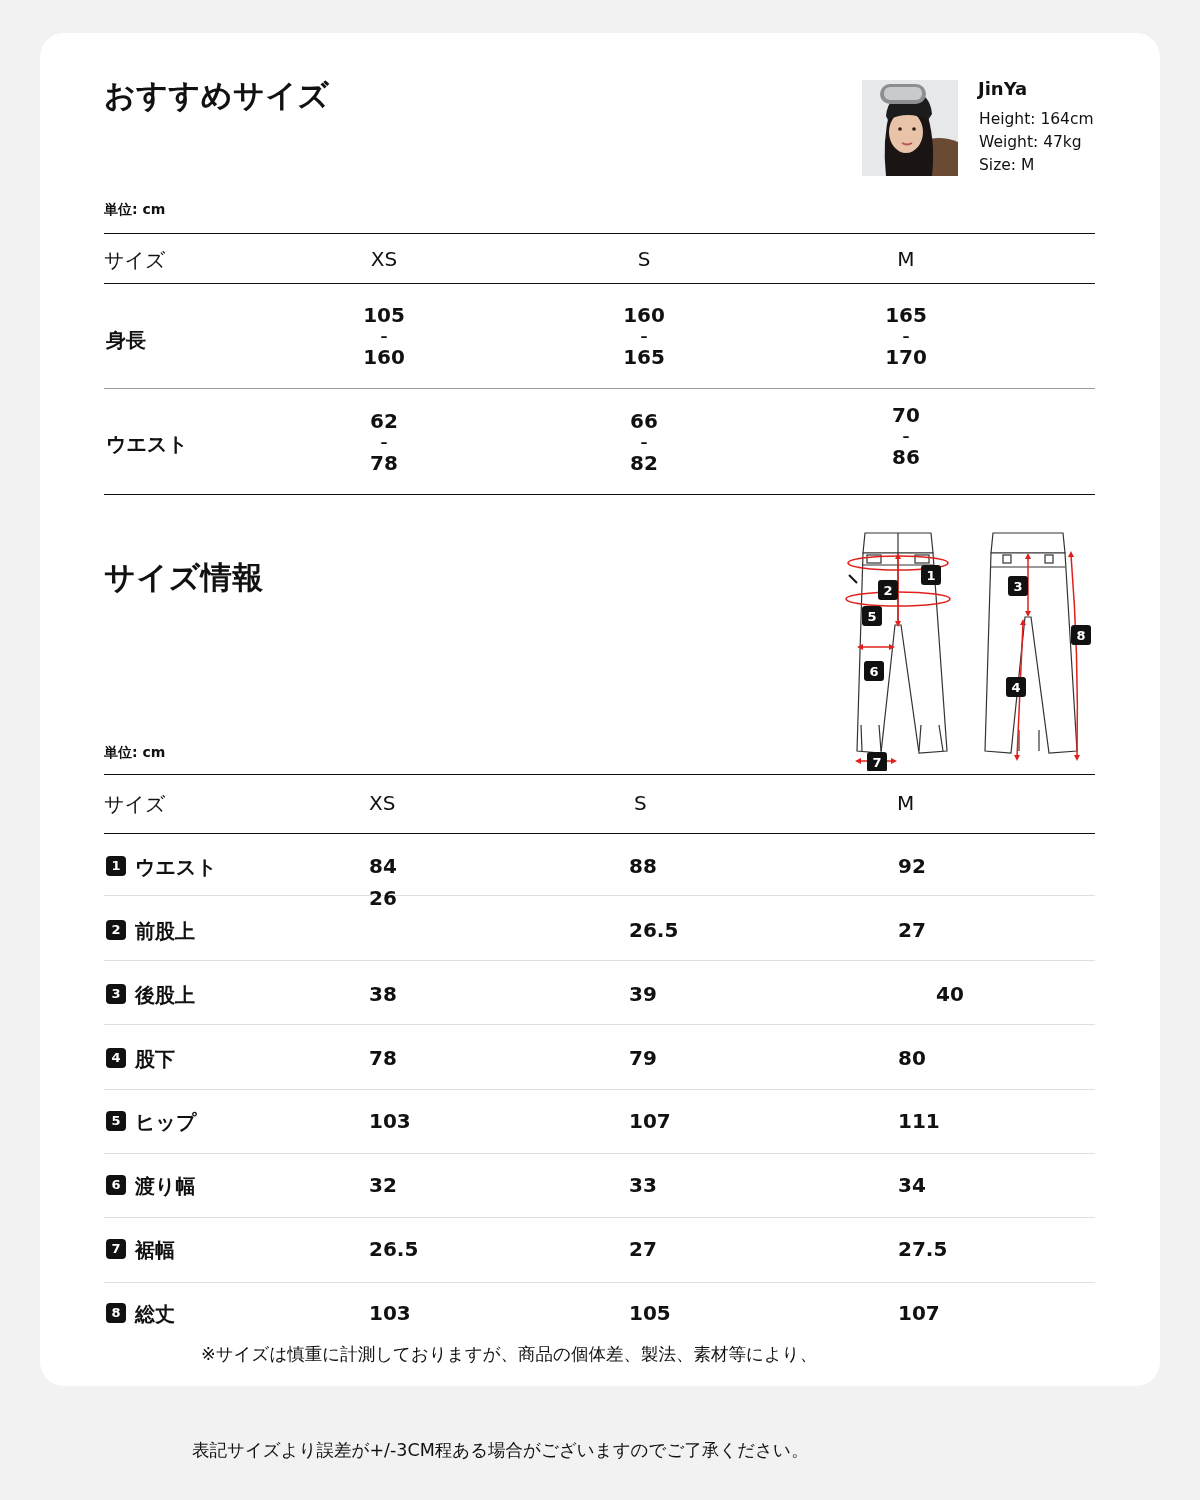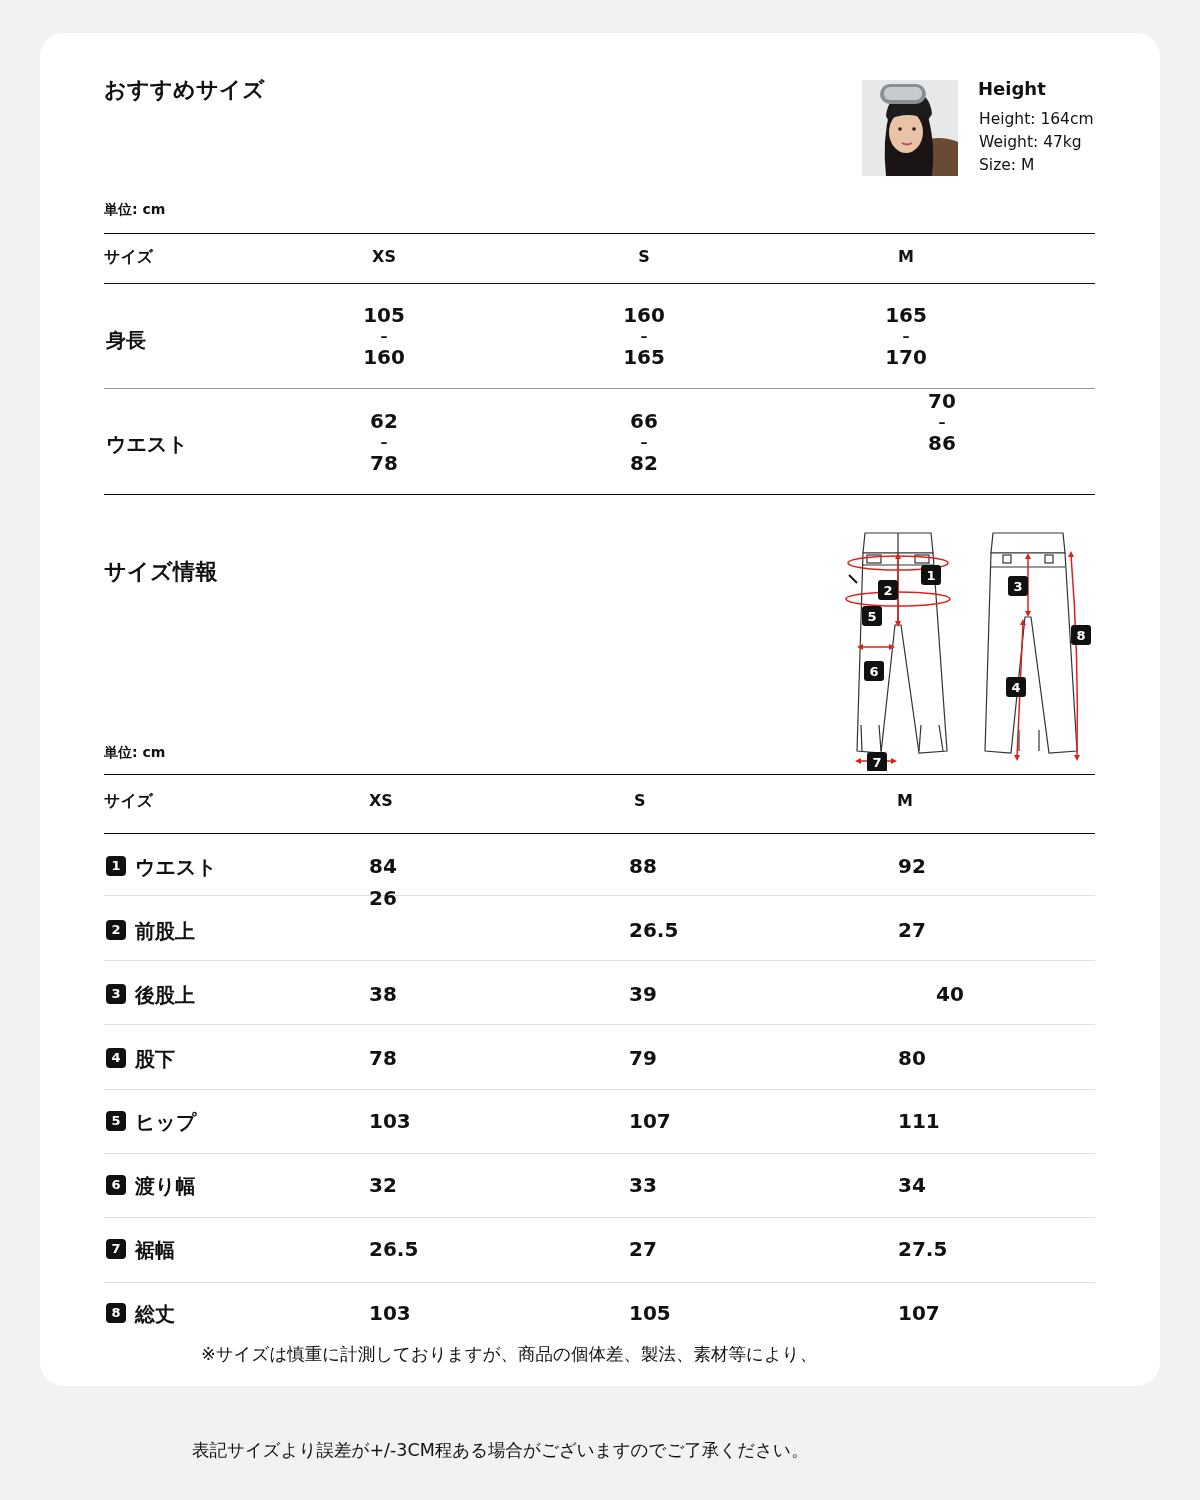--- a/index.html
+++ b/index.html
@@ -3,33 +3,33 @@
 <meta charset="utf-8">
 <style>
   * { box-sizing: border-box; margin: 0; padding: 0; }
   html, body { width: 1200px; height: 1500px; background: #f2f2f2; overflow: hidden; }
   body { font-family: "DejaVu Sans", "Liberation Sans", sans-serif; color: #111; position: relative; }
   .card {
     position: absolute; left: 40px; top: 33px; width: 1120px; height: 1353px;
     background: #ffffff; border-radius: 24px;
   }
   .abs { position: absolute; }
-  .h1 { font-size: 22px; font-weight: bold; letter-spacing: 0.5px; color: #111; }
+  .h1 { font-size: 31px; font-weight: bold; letter-spacing: 0.5px; color: #111; }
   .unit { font-size: 14px; font-weight: bold; color: #111; }
   .model-photo {
     position: absolute; left: 822px; top: 47px; width: 96px; height: 96px;
     background: #e9eaec; overflow: hidden;
   }
   .model-name { font-size: 18px; font-weight: bold; }
   .model-stat { font-size: 15.5px; color: #111; line-height: 23px; }
   .line-dark { position: absolute; left: 64px; width: 991px; height: 0; border-top: 1.5px solid #111; }
   .line-mid  { position: absolute; left: 64px; width: 991px; height: 0; border-top: 1.5px solid #9a9a9a; }
   .line-light{ position: absolute; left: 64px; width: 991px; height: 0; border-top: 1px solid #e0e0e0; }
   .cell { position: absolute; font-size: 20px; font-weight: bold; color: #111; white-space: nowrap; }
-  .hdr { font-size: 16px; font-weight: bold; }
+  .hdr { font-size: 20px; font-weight: normal; }
   .center { transform: translateX(-50%); text-align: center; }
   .range { position: absolute; text-align: center; transform: translateX(-50%); font-size: 20px; font-weight: bold; line-height: 21px; }
   .range .dash { font-size: 14px; line-height: 21px; height: 21px; }
   .badge {
     display: inline-block; width: 20px; height: 20px; background: #111; color: #fff;
     border-radius: 4px; font-size: 13px; font-weight: bold; text-align: center; line-height: 20px;
     vertical-align: middle; margin-right: 9px; position: relative; top: -2px;
   }
   .label-text { vertical-align: middle; }
   .note { position: absolute; left: 192px; font-size: 17.5px; color: #111; line-height: 28px; white-space: nowrap; }
@@ -49,21 +49,21 @@
       <path d="M28 30 Q20 60 24 96 L70 96 Q74 60 64 30 Z" fill="#1a1414"></path>
       <ellipse cx="44" cy="52" rx="17" ry="21" fill="#e8c3a8"></ellipse>
       <path d="M24 36 Q26 14 48 12 Q68 12 70 34 L66 40 Q46 30 26 40 Z" fill="#1c1c1c"></path>
       <rect x="18" y="4" width="46" height="20" rx="10" fill="#8b8f92"></rect>
       <rect x="22" y="7" width="38" height="13" rx="6" fill="#c8cbcd"></rect>
       <circle cx="38" cy="49" r="1.8" fill="#2a1a12"></circle>
       <circle cx="52" cy="49" r="1.8" fill="#2a1a12"></circle>
       <path d="M40 63 Q45 66 50 63" stroke="#b5545a" stroke-width="2" fill="none"></path>
     </svg>
   </div>
-  <div class="abs model-name" style="left:938px; top:45px;">Height</div>
+  <div class="abs model-name" style="left:938px; top:45px;">JinYa</div>
   <div class="abs model-stat" style="left:939px; top:75px;">Height: 164cm</div>
   <div class="abs model-stat" style="left:939px; top:98px;">Weight: 47kg</div>
   <div class="abs model-stat" style="left:939px; top:121px;">Size: M</div>
 
   <div class="abs unit" style="left:64px; top:168px;">単位: cm</div>
 
   <div class="line-dark" style="top:200px;"></div>
   <div>
     <div class="cell hdr" style="left:64px; top:214px;">サイズ</div>
     <div class="cell hdr center" style="left:344px; top:214px;">XS</div>
@@ -93,21 +93,21 @@
     <div class="range" style="left:344px; top:378px;">
       <div>62</div>
       <div class="dash">–</div>
       <div>78</div>
     </div>
     <div class="range" style="left:604px; top:378px;">
       <div>66</div>
       <div class="dash">–</div>
       <div>82</div>
     </div>
-    <div class="range" style="left:866px; top:358px;margin-left:36px;">
+    <div class="range" style="left:866px; top:372px;">
       <div>70</div>
       <div class="dash">–</div>
       <div>86</div>
     </div>
     <div class="line-dark" style="top:461px;"></div>
   </div>
 
   <div class="abs h1" style="left:64px; top:524px;">サイズ情報</div>
 
   <svg class="abs" style="left:795px; top:492px;" width="130" height="246" viewBox="0 0 130 246">

